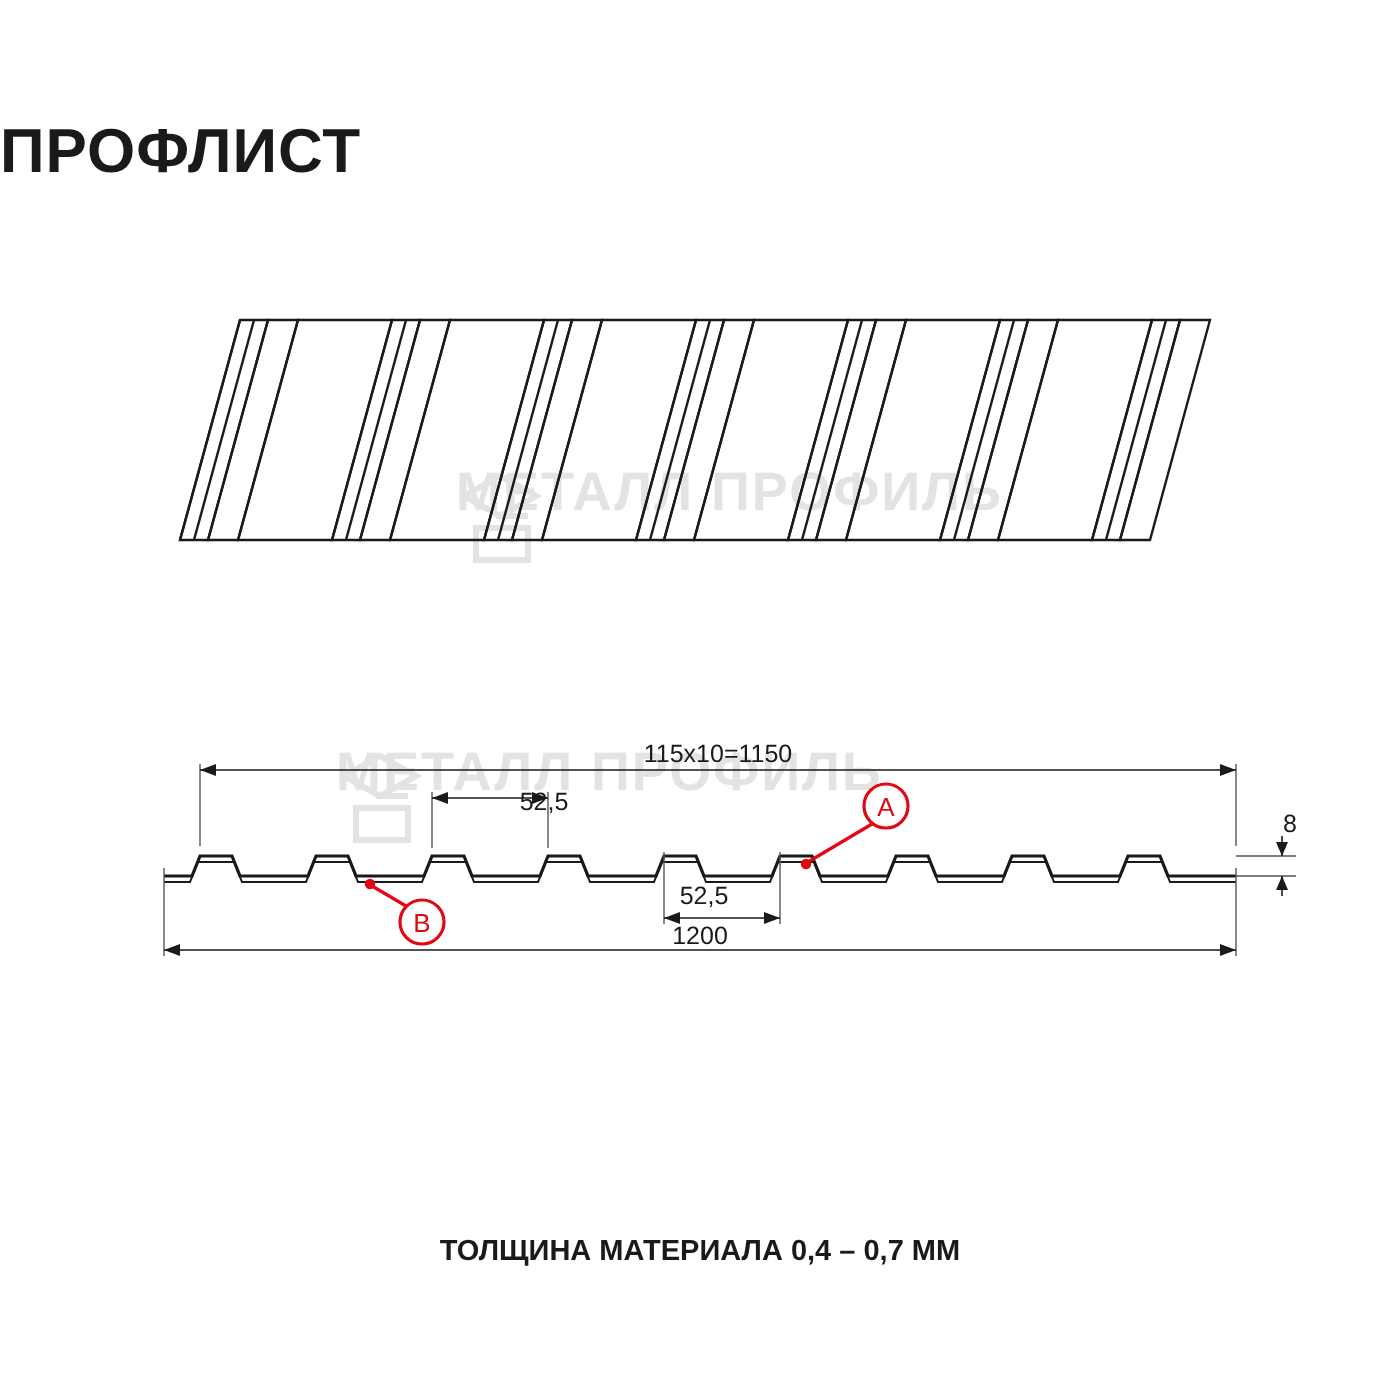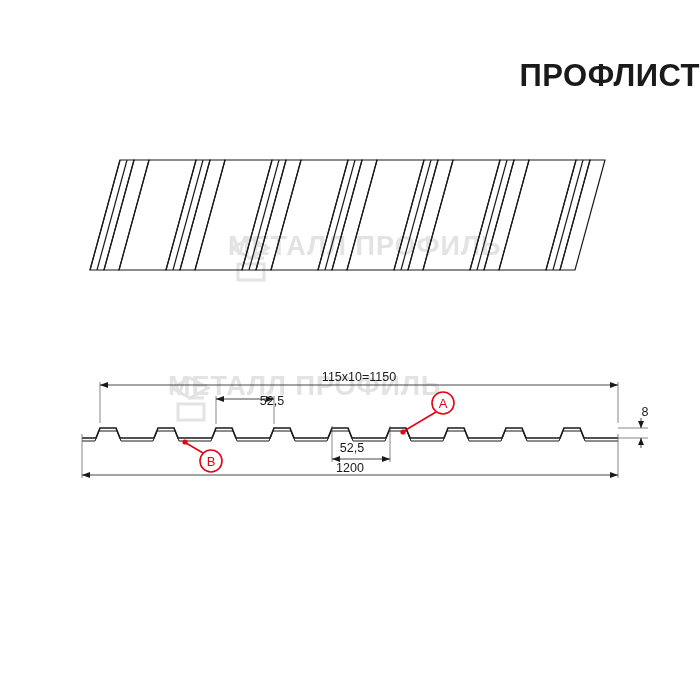--- a/index.html
+++ b/index.html
@@ -19,21 +19,21 @@
     position: absolute;
     inset: 0;
     width: 700px;
     height: 700px;
   }
   .title {
     position: absolute;
     top: 58px;
     left: 0;
     width: 700px;
-    text-align: right;
+    text-align: left;
     font-size: 31px;
     font-weight: bold;
     letter-spacing: 0.5px;
     color: #1a1a1a;
   }
   .subtitle {
     position: absolute;
     top: 101px;
     left: 0;
     width: 700px;
@@ -225,14 +225,15 @@
     <text x="359" y="381" text-anchor="middle" font-family="Liberation Sans, sans-serif" font-size="12.5" fill="#1a1a1a">115х10=1150</text>
     <text x="272" y="405" text-anchor="middle" font-family="Liberation Sans, sans-serif" font-size="12.5" fill="#1a1a1a">52,5</text>
     <text x="352" y="452" text-anchor="middle" font-family="Liberation Sans, sans-serif" font-size="12.5" fill="#1a1a1a">52,5</text>
     <text x="350" y="472" text-anchor="middle" font-family="Liberation Sans, sans-serif" font-size="12.5" fill="#1a1a1a">1200</text>
     <text x="645" y="416" text-anchor="middle" font-family="Liberation Sans, sans-serif" font-size="12.5" fill="#1a1a1a">8</text>
     <text x="443" y="408" text-anchor="middle" font-family="Liberation Sans, sans-serif" font-size="13" fill="#e30613">A</text>
     <text x="211" y="466" text-anchor="middle" font-family="Liberation Sans, sans-serif" font-size="13" fill="#e30613">B</text>
   </svg>
 
   <div class="title">ПРОФЛИСТ</div>
+  <div class="footnote">ТОЛЩИНА МАТЕРИАЛА 0,4 – 0,7 ММ</div>
 
 </div>
 
 </body></html>

